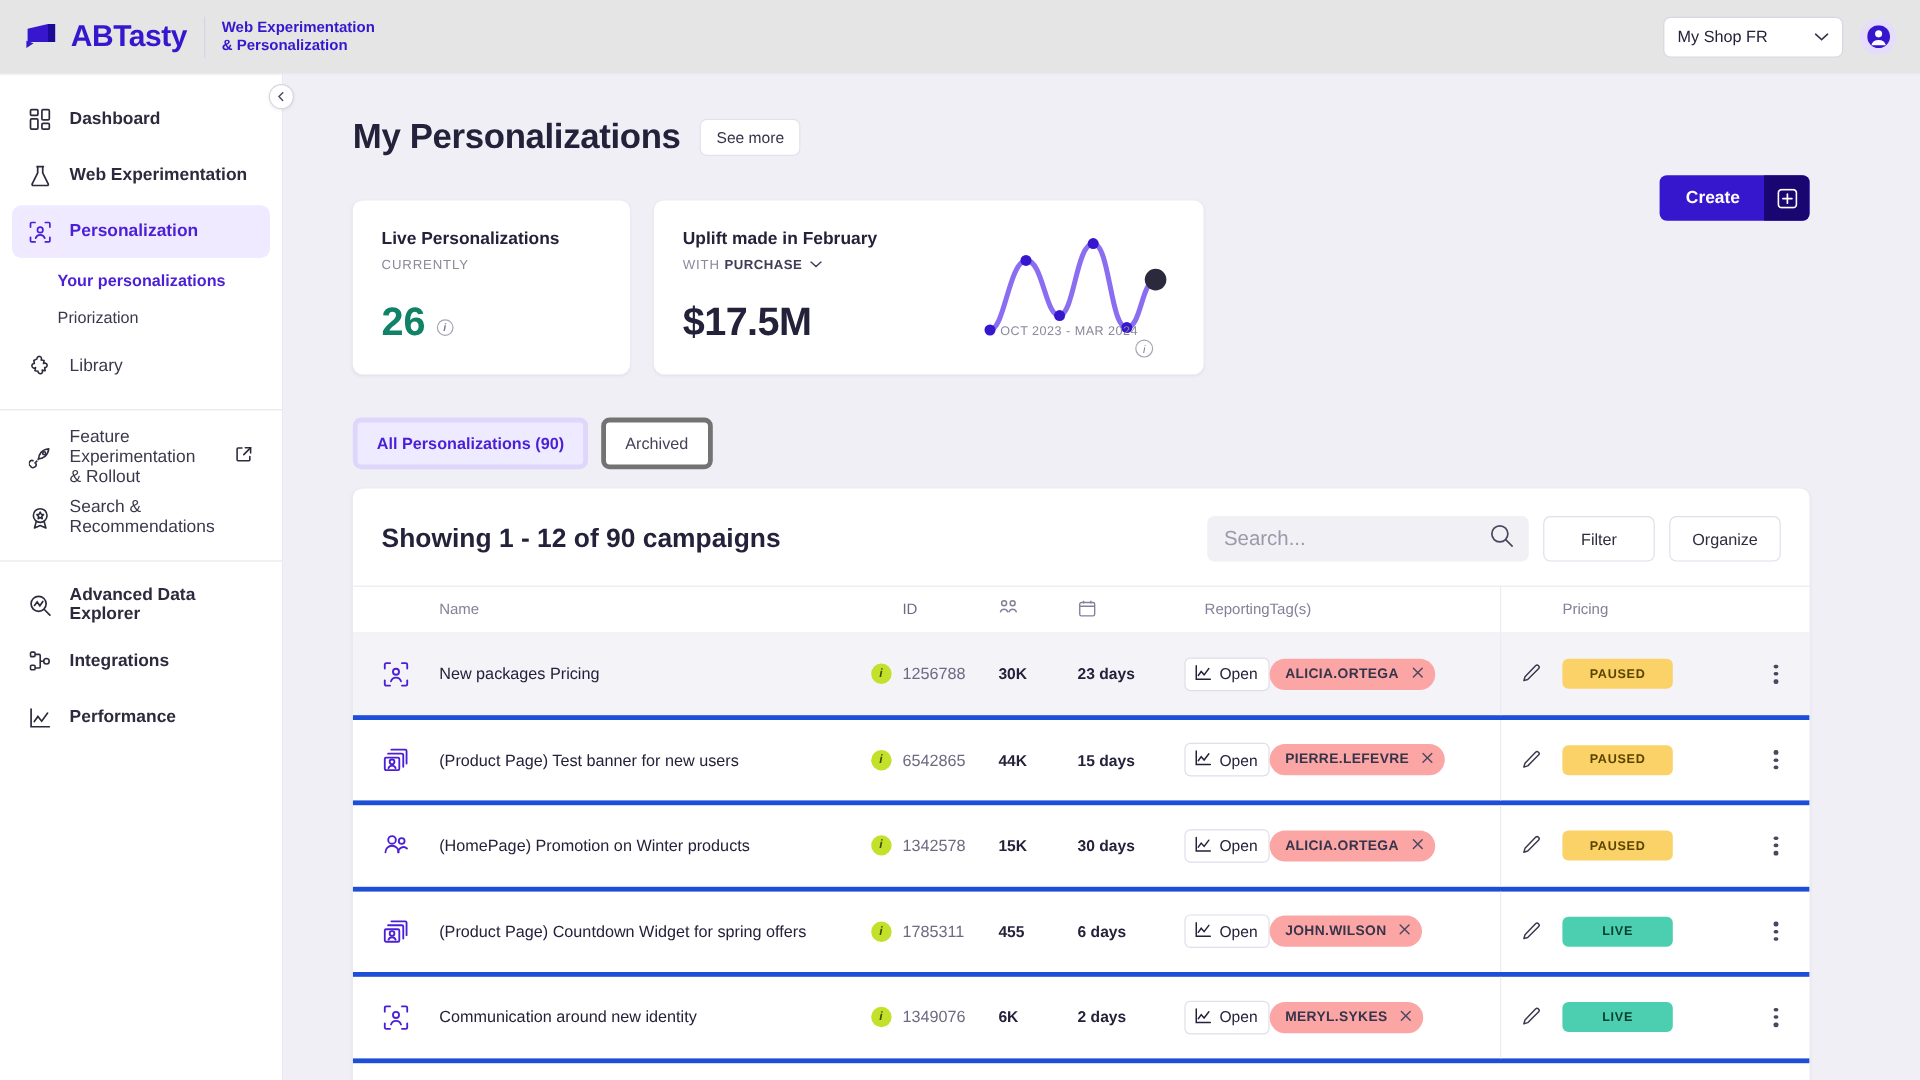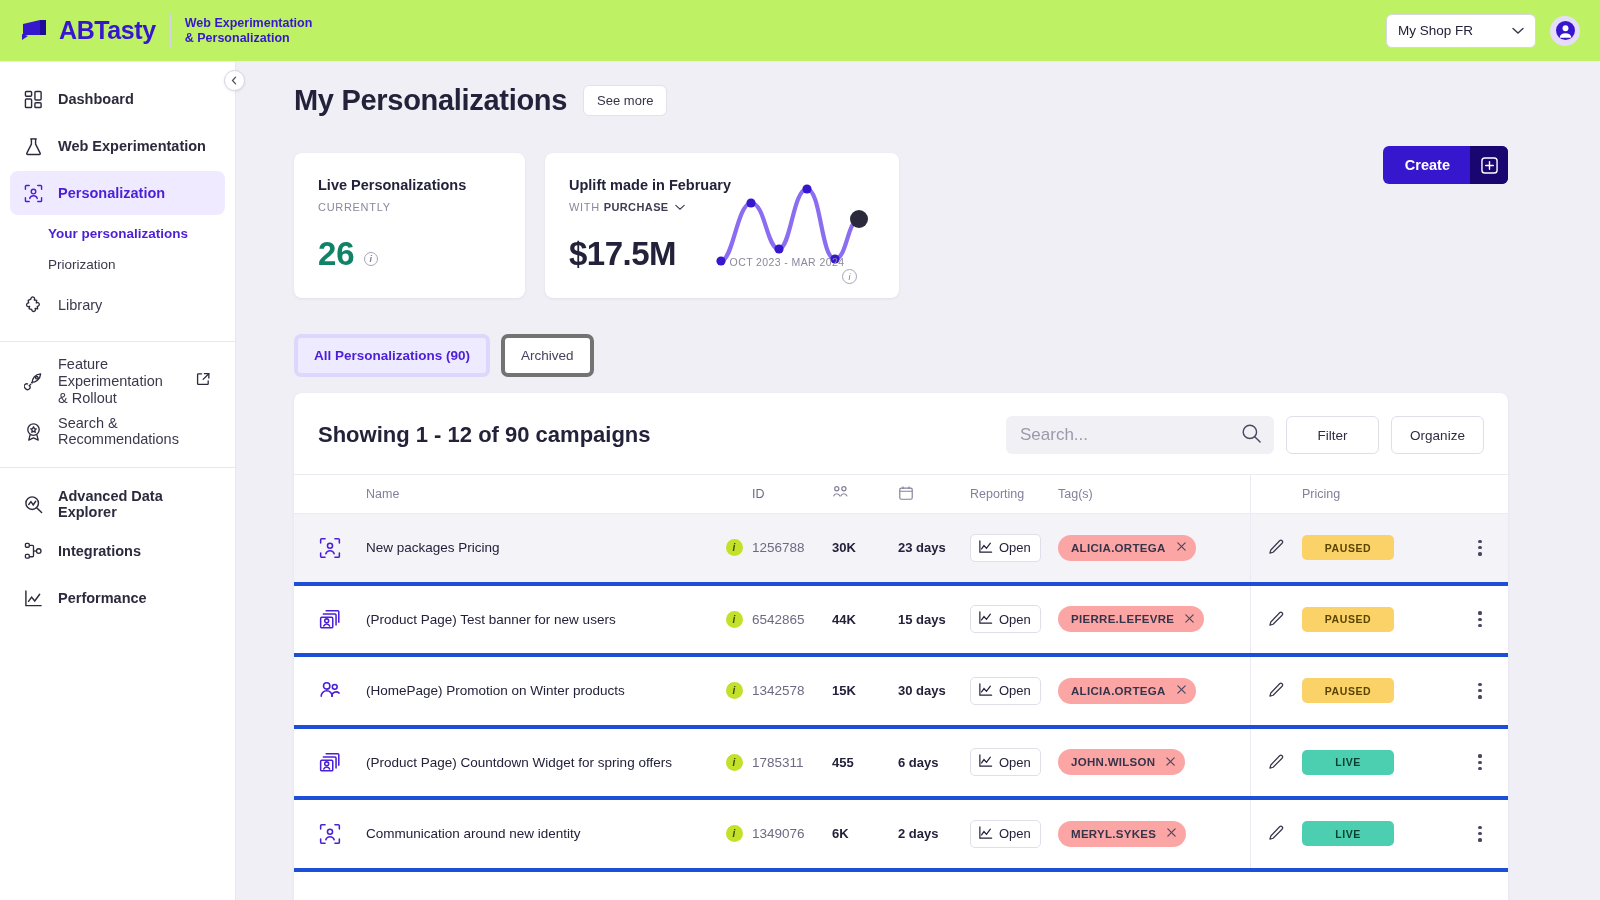--- a/index.html
+++ b/index.html
@@ -8,21 +8,21 @@
     width: 1600px; height: 900px;
     font-family: "Liberation Sans", sans-serif;
     background: #ffffff;
     overflow: hidden;
     color: #22223b;
   }
   .app { position: relative; width: 1600px; height: 900px; display: flex; flex-direction: column; }
 
   
   .topbar {
-    height: 62px; min-height: 62px; background: #bef264;
+    height: 62px; min-height: 62px; background: #e5e5e5;
     display: flex; align-items: center; justify-content: space-between;
     padding: 0 20px 0 18px; border-bottom: 1px solid #ececf3;
     position: relative; z-index: 30;
   }
   .brand { display: flex; align-items: center; gap: 14px; }
   .brand-logo { display: flex; align-items: center; gap: 7px; }
   .logo-mark { width: 34px; height: 26px; }
   .logo-word { font-size: 25px; font-weight: bold; color: #3617CE; letter-spacing: -0.4px; }
   .brand-sep { width: 1px; height: 34px; background: #d6d3e8; }
   .brand-tag { font-size: 12.5px; line-height: 15px; font-weight: bold; color: #3617CE; }
@@ -72,42 +72,42 @@
     border-radius: 50%; background: #fff; border: 1px solid #d7d5e2;
     display: flex; align-items: center; justify-content: center; cursor: pointer;
     z-index: 25; box-shadow: 0 1px 3px rgba(0,0,0,.08);
   }
 
   
   .main {
     flex: 1; background: #f0eff5; overflow: hidden; position: relative;
     padding: 0 92px 0 58px;
   }
-  .page-head { display: flex; align-items: center; gap: 16px; padding-top: 22px; }
+  .page-head { display: flex; align-items: center; gap: 16px; padding-top: 36px; }
   .page-title { font-size: 29px; font-weight: bold; color: #23223a; letter-spacing: -0.3px; }
   .see-more {
     background: #fff; border: 1px solid #e3e1ec; border-radius: 6px;
     padding: 7px 13px; font-size: 13px; color: #35344a; cursor: pointer;
   }
   .create-btn {
     position: absolute; right: 92px; top: 84px;
     height: 38px; background: #3617CE; border-radius: 6px;
     display: flex; align-items: center; cursor: pointer; overflow: hidden;
   }
   .create-btn .label { color: #fff; font-size: 14.5px; font-weight: bold; padding: 0 20px 0 22px; }
   .create-btn .plus-box {
     width: 38px; height: 38px; background: #190670;
     display: flex; align-items: center; justify-content: center;
   }
 
   
   .cards { display: flex; gap: 20px; margin-top: 36px; }
   .card { background: #fff; border-radius: 8px; box-shadow: 0 1px 3px rgba(40,35,80,.07); }
   .card-live { width: 231px; height: 145px; padding: 24px 22px 0 24px; }
-  .card-uplift { width: 354px; height: 145px; padding: 24px 0 0 24px; position: relative; }
+  .card-uplift { width: 458px; height: 145px; padding: 24px 0 0 24px; position: relative; }
   .card-h { font-size: 14.5px; font-weight: bold; color: #23223a; }
   .card-sub { font-size: 11px; letter-spacing: .7px; color: #8a889c; margin-top: 8px; }
   .card-sub b { color: #3e3d53; letter-spacing: .4px; }
   .big-num { font-size: 33px; font-weight: bold; color: #0f8268; margin-top: 22px; display: flex; align-items: flex-end; gap: 9px; }
   .big-money { font-size: 33px; font-weight: bold; color: #23223a; margin-top: 22px; letter-spacing: -.5px; }
   .info-dot {
     width: 14px; height: 14px; border-radius: 50%; border: 1px solid #a6a4b6;
     color: #7e7c90; font-size: 9px; display: inline-flex; align-items: center;
     justify-content: center; margin-bottom: 7px; cursor: pointer; font-style: italic;
   }
@@ -167,21 +167,21 @@
     display: flex; align-items: center; height: 71.5px;
     border-bottom: 4px solid #1d4ed8; font-size: 13.5px; color: #23223a;
   }
   .row.alt { background: #f4f3f8; }
   .c-icon  { width: 72px; flex: 0 0 72px; display: flex; justify-content: center; }
   .c-name  { width: 350px; flex: 0 0 350px; }
   .c-i     { width: 36px; flex: 0 0 36px; display: flex; justify-content: center; }
   .c-id    { width: 80px; flex: 0 0 80px; color: #6d6b82; }
   .c-users { width: 66px; flex: 0 0 66px; font-weight: bold; font-size: 13px; }
   .c-days  { width: 72px; flex: 0 0 72px; font-weight: bold; font-size: 13px; }
-  .c-rep   { width: 88px; flex: 0 0 88px; }
+  .c-rep   { width: 88px; flex: 0 0 88px; text-align: right; }
   .c-tags  { flex: 1 1 auto; min-width: 0; }
   .c-edit  { width: 52px; flex: 0 0 52px; display: flex; justify-content: center; }
   .c-status{ width: 150px; flex: 0 0 150px; }
   .c-kebab { width: 56px; flex: 0 0 56px; display: flex; justify-content: center; }
   .divider-cell { border-left: 1px solid #eceaf2; align-self: stretch; display: flex; align-items: center; }
 
   .badge-i {
     width: 17px; height: 17px; border-radius: 50%; background: #c3e02a;
     color: #3a4a00; font-size: 10px; font-weight: bold; font-style: italic;
     display: flex; align-items: center; justify-content: center; cursor: pointer;

